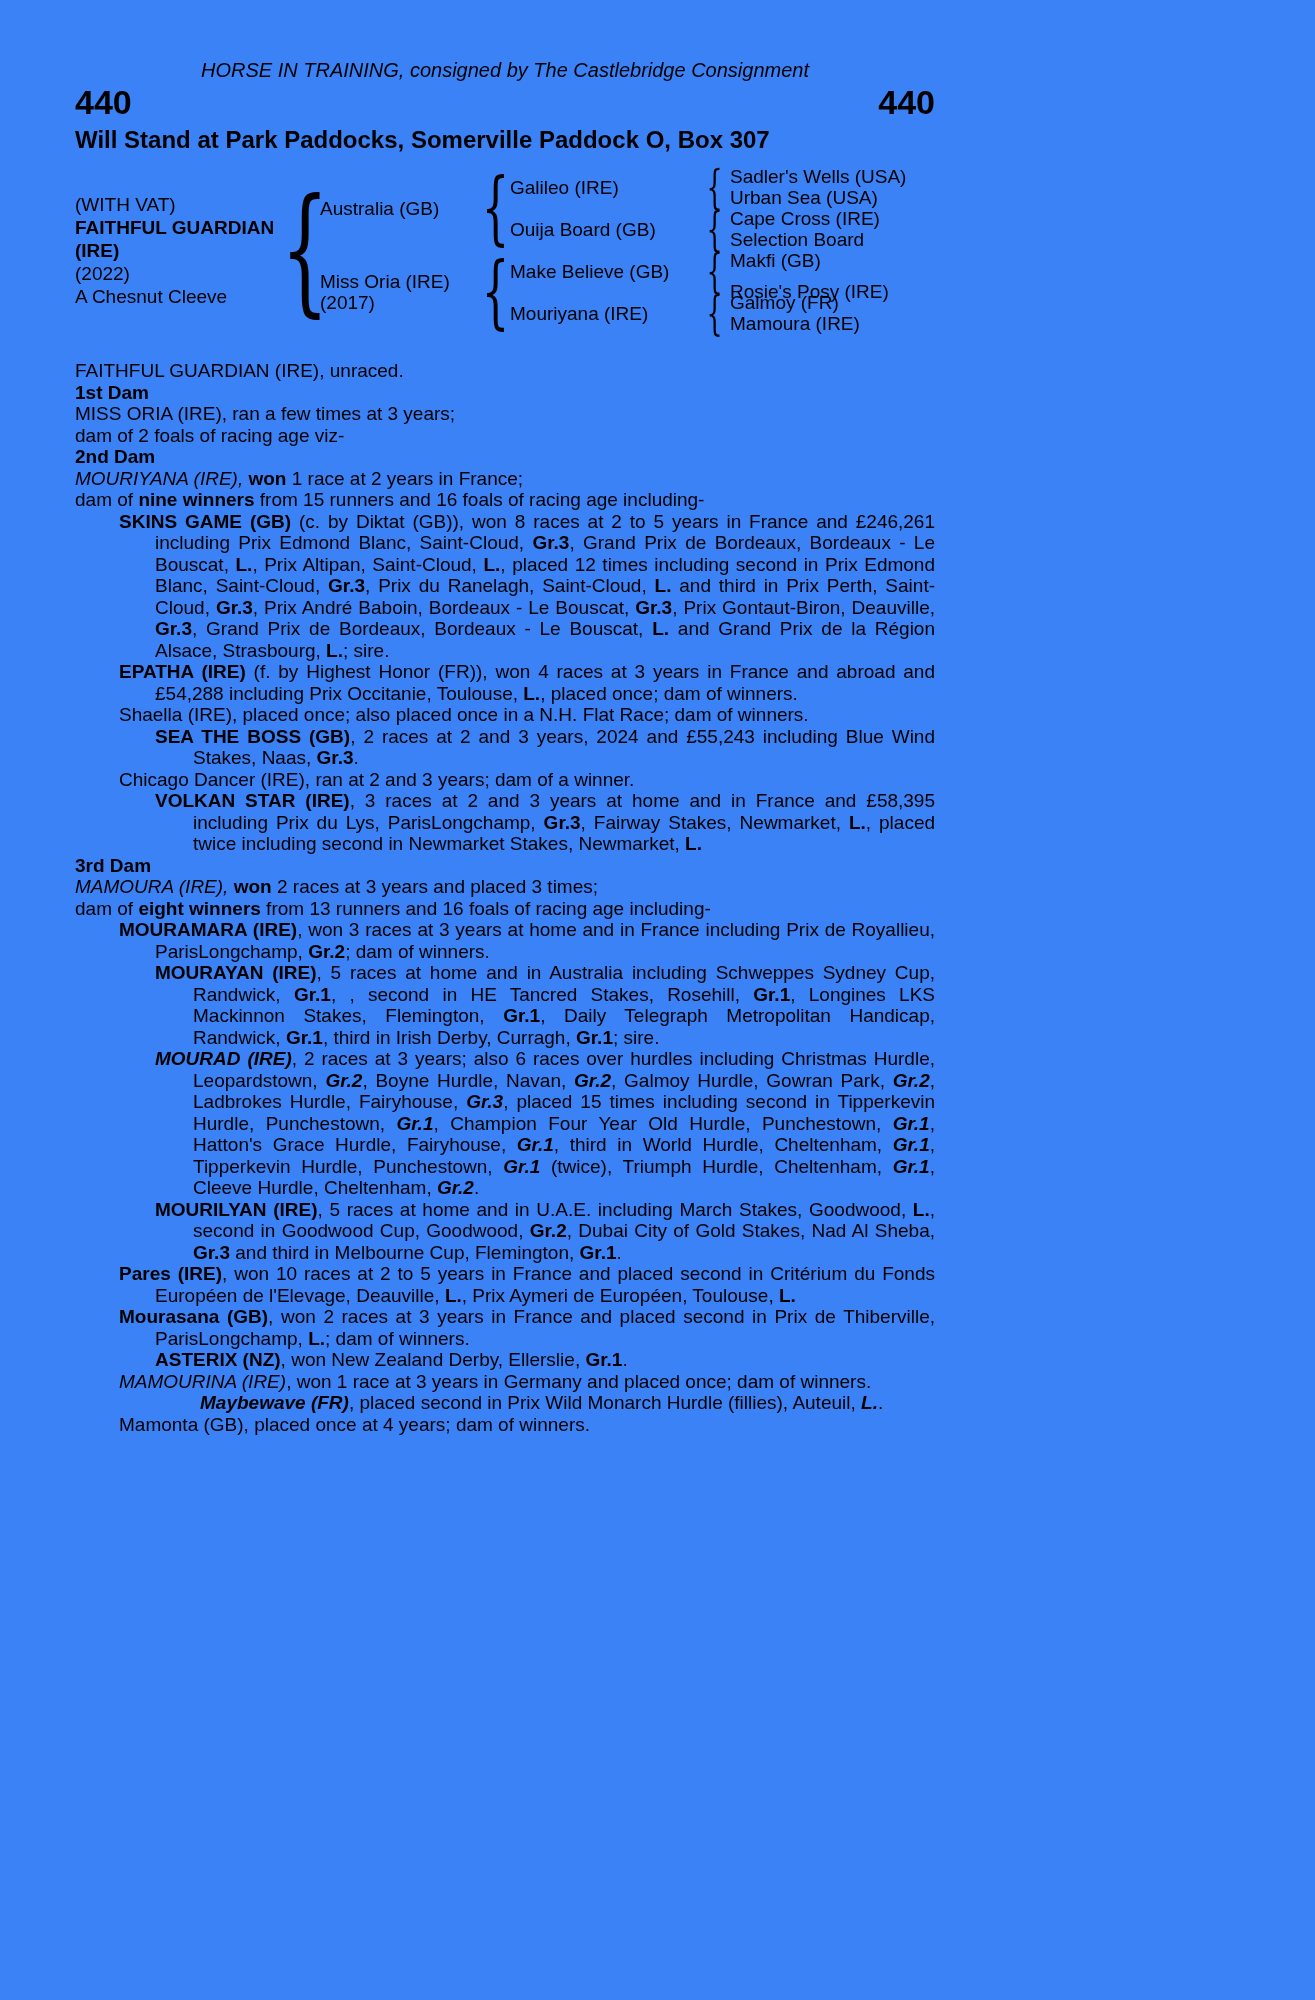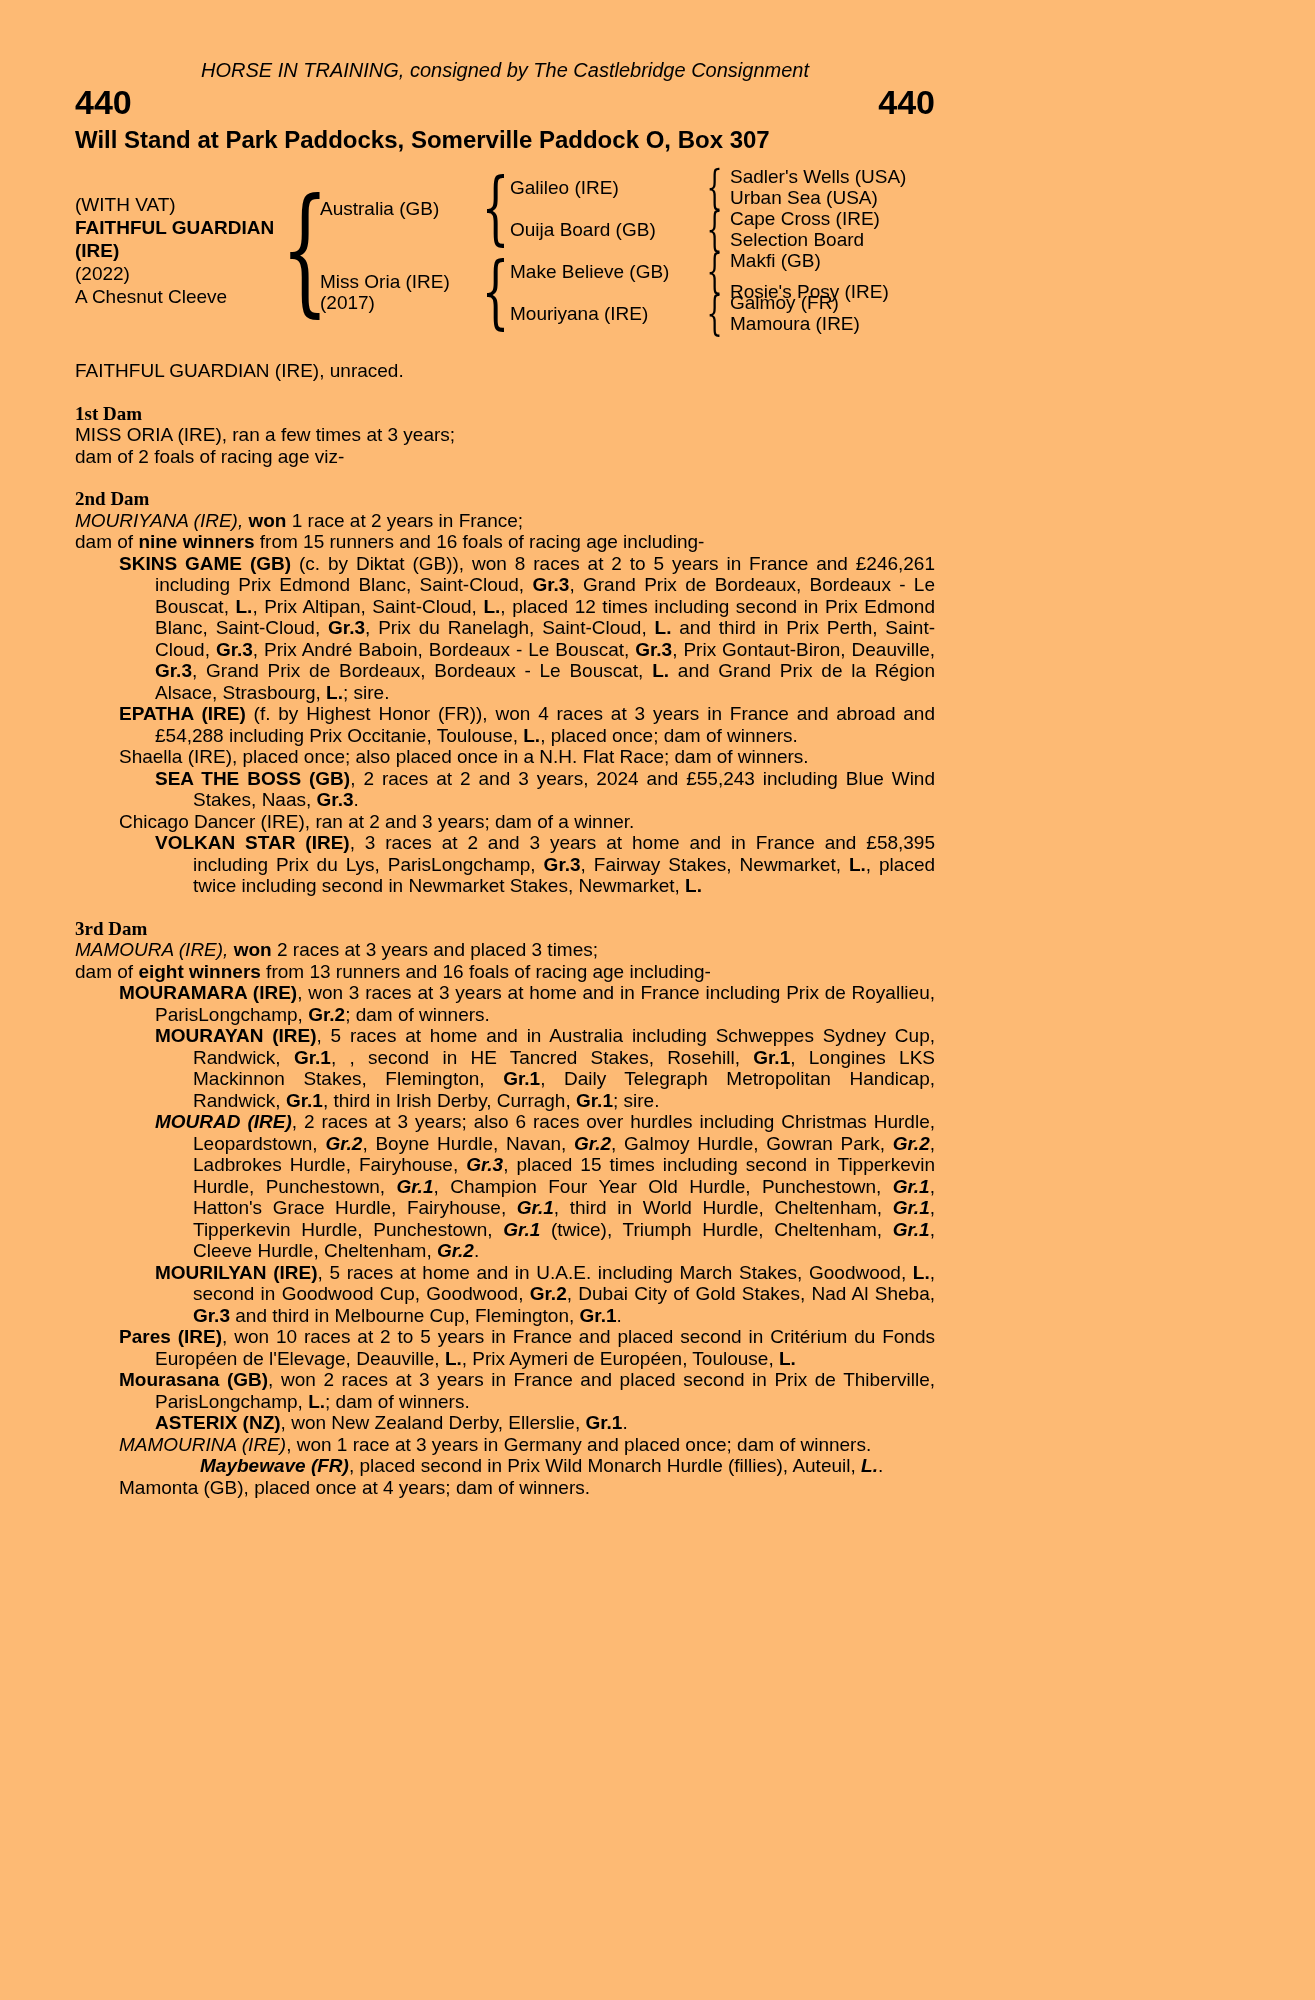--- a/index.html
+++ b/index.html
@@ -1,18 +1,18 @@
 <!DOCTYPE html>
 <html><head>
 <meta charset="utf-8">
 <title>Lot 440</title>
 <style>
   html,body { margin:0; padding:0; background:#ffffff; color:#000; }
   body { font-family:"Liberation Sans", sans-serif; }
-  .page { width:1315px; height:2000px; background:#fdba74; position:relative; overflow:hidden; }
+  .page { width:1315px; height:2000px; background:#3b82f6; position:relative; overflow:hidden; }
   .content { width:860px; margin-left:75px; padding-top:58px; }
 
   .header-line { text-align:center; font-style:italic; font-size:20px; line-height:24px; }
   .lot-row { display:flex; justify-content:space-between; align-items:flex-start; margin-top:2px; }
   .lot { font-weight:bold; font-size:34px; line-height:36px; }
   .stand-line { font-weight:bold; font-size:24px; line-height:24px; margin-top:8px; }
 
   
   .ped-grid { display:grid; grid-template-columns:215px 30px 160px 30px 190px 30px 1fr;
               grid-auto-rows:21px; margin-top:14px; font-size:19px; }
@@ -29,21 +29,21 @@
   .brace-m > span { font-size:80px; }
   .brace-s > span { font-size:46px; }
   .b-main { grid-column:2; grid-row:1 / span 8; }
   .b-sire { grid-column:4; grid-row:1 / span 4; }
   .b-dam  { grid-column:4; grid-row:5 / span 4; }
 
   
   .produce { margin-top:26px; font-size:19px; line-height:21.5px; }
   .para { text-align:justify; }
   .para.heading { text-align:left; }
-  .para.sp { margin-top:21px;font-family:Liberation Serif, serif; }
+  .para.sp { margin-top:0; }
   .lvl0 { margin-left:0; }
   .lvl1 { margin-left:80px;  text-indent:-36px; }
   .lvl2 { margin-left:118px; text-indent:-38px; }
   .lvl3 { margin-left:125px; text-indent:0; }
   .b  { font-weight:bold; }
   .i  { font-style:italic; }
   .bi { font-weight:bold; font-style:italic; }
 </style>
 </head>
 <body>

